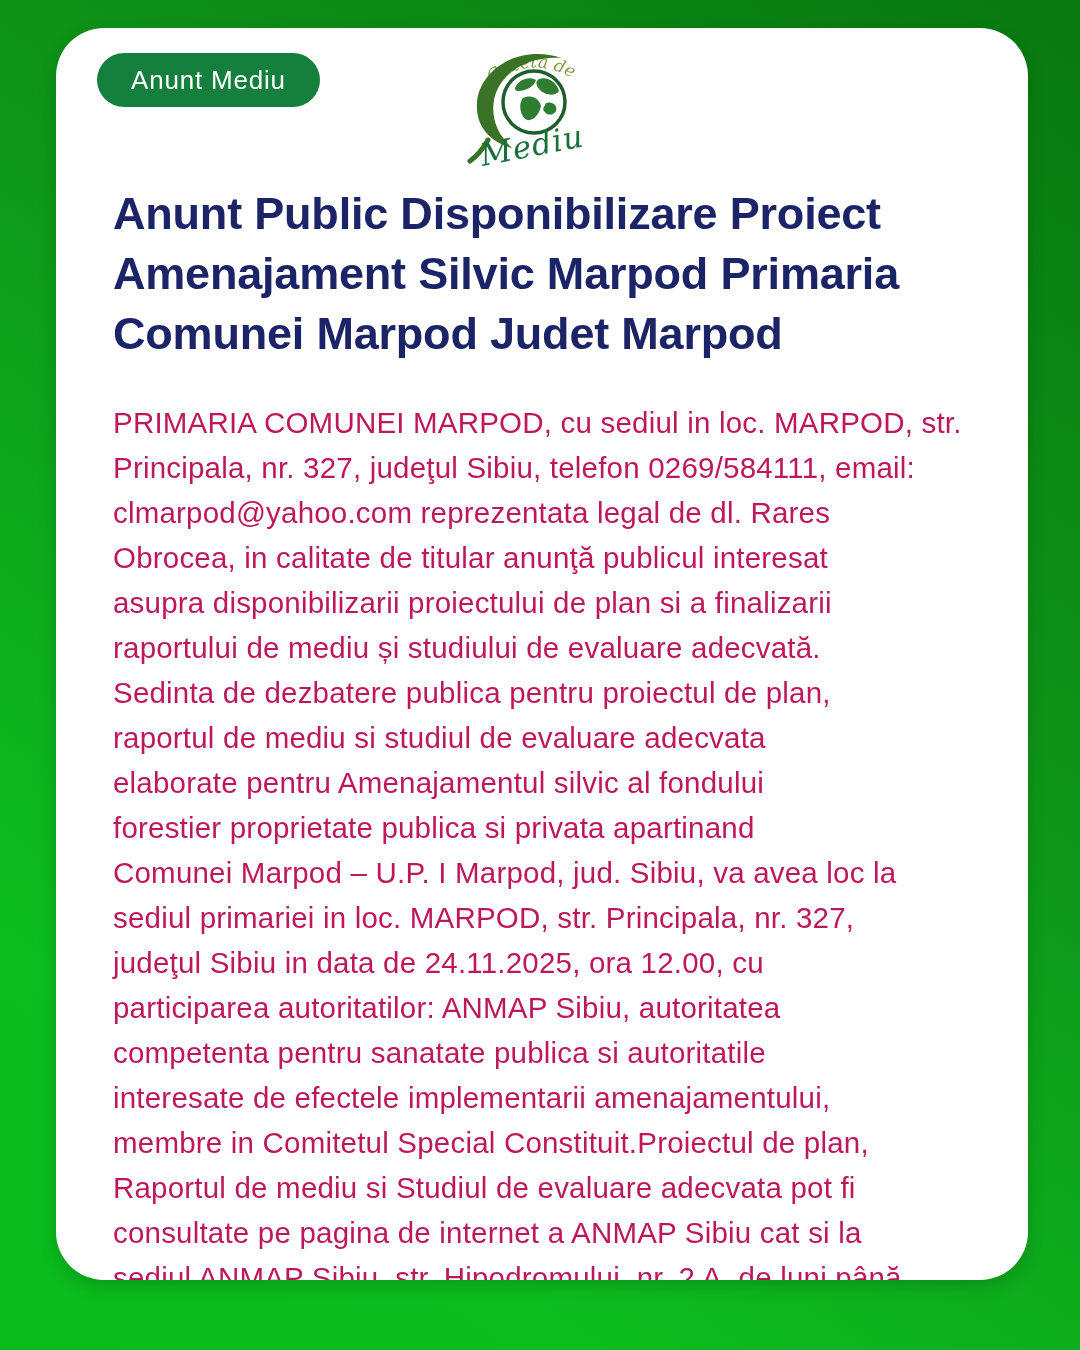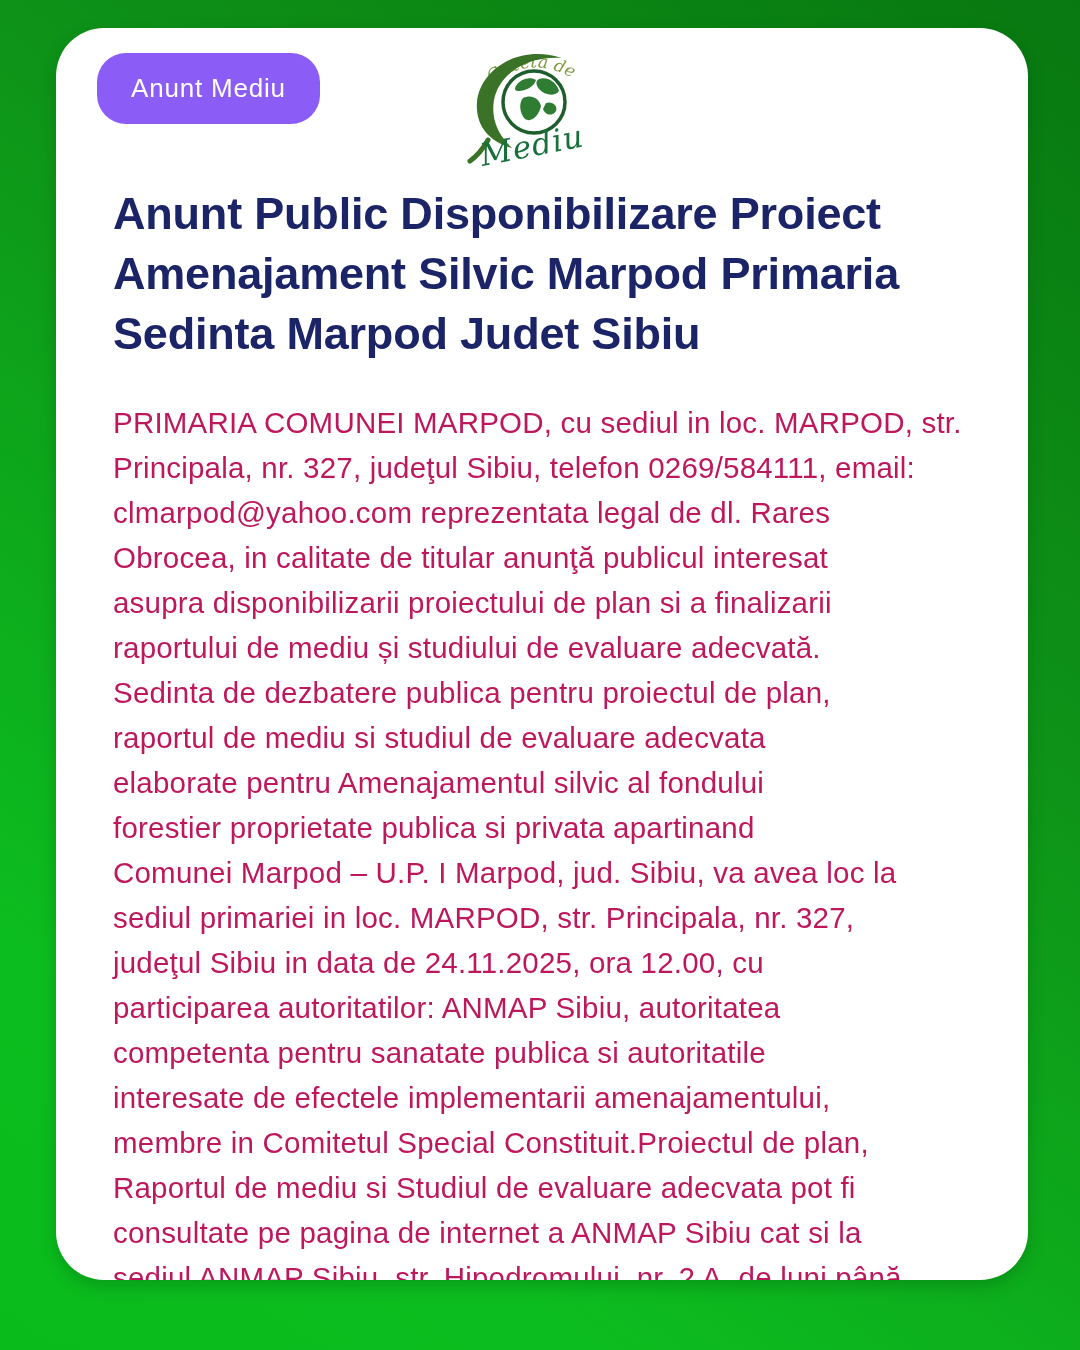--- a/index.html
+++ b/index.html
@@ -19,26 +19,26 @@
     height: 1252px;
     background: #ffffff;
     border-radius: 48px;
     overflow: hidden;
     box-shadow: 0 6px 16px rgba(0, 60, 10, 0.25);
   }
   .badge {
     position: absolute;
     left: 41px;
     top: 25px;
-    height: 71px;
+    height: 54px;
     min-width: 218px;
     box-sizing: border-box;
     padding: 0 34px;
     border-radius: 29px;
-    background: #8b5cf6;
+    background: #15803d;
     display: flex;
     align-items: center;
   }
   .badge span {
     color: #ffffff;
     font-size: 26px;
     letter-spacing: 0.8px;
     font-weight: 500;
     white-space: nowrap;
   }
@@ -101,21 +101,21 @@
         <path d="M73,39 C82,36 91,43 93,51 C89,57 79,55 74,50 C70,46 69,41 73,39 Z" fill="#2f7d33"></path>
         <path d="M57,58 C65,54 73,58 75,66 C73,76 65,83 59,79 C53,73 53,62 57,58 Z" fill="#2f7d33"></path>
         <path d="M80,63 C86,61 92,65 90,71 C86,77 79,75 77,69 Z" fill="#2f7d33"></path>
 
         <text x="68" y="116" text-anchor="middle" transform="rotate(-11 68 116)" font-size="31" fill="#18703a" letter-spacing="1" font-family="DejaVu Serif, serif" font-style="italic">Mediu</text>
       </svg>
     </div>
 
     <h1 class="title">Anunt Public Disponibilizare Proiect
 Amenajament Silvic Marpod Primaria
-Sedinta Marpod Judet Sibiu</h1>
+Comunei Marpod Judet Marpod</h1>
 
     <div class="body-text">PRIMARIA COMUNEI MARPOD, cu sediul in loc. MARPOD, str.
 Principala, nr. 327, judeţul Sibiu, telefon 0269/584111, email:
 clmarpod@yahoo.com reprezentata legal de dl. Rares
 Obrocea, in calitate de titular anunţă publicul interesat
 asupra disponibilizarii proiectului de plan si a finalizarii
 raportului de mediu și studiului de evaluare adecvată.
 Sedinta de dezbatere publica pentru proiectul de plan,
 raportul de mediu si studiul de evaluare adecvata
 elaborate pentru Amenajamentul silvic al fondului

